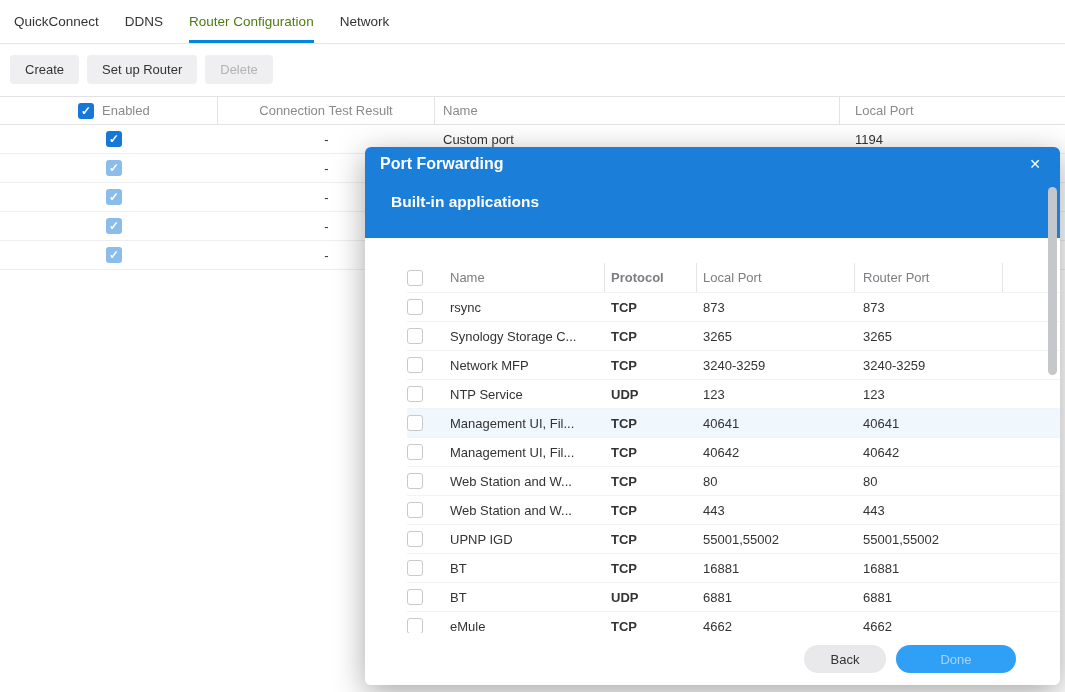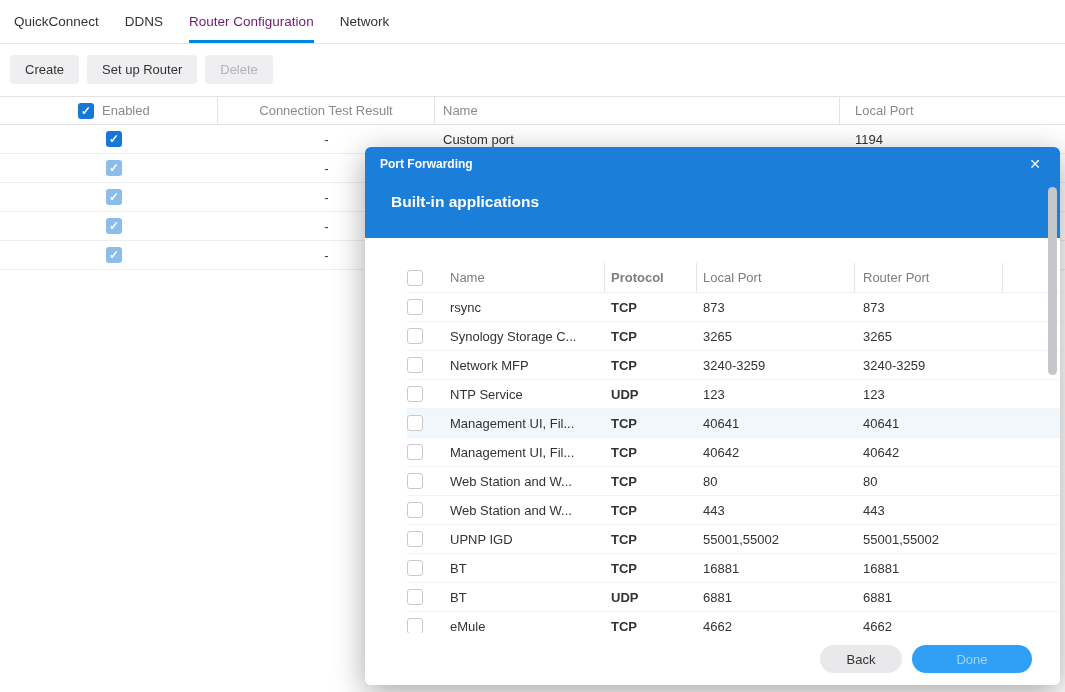--- a/index.html
+++ b/index.html
@@ -6,21 +6,21 @@
   html,body { width:1065px; height:692px; }
   body {
     font-family:"Liberation Sans", sans-serif;
     font-size:13px; color:#333; background:#fff;
     position:relative; overflow:hidden;
   }
 
   
   .tabbar { display:flex; gap:26px; padding:0 14px; height:44px; align-items:stretch; border-bottom:1px solid #e6e6e8; }
   .tab { font-weight:normal; font-size:13.5px; color:#333; display:flex; align-items:center; cursor:pointer; border-bottom:3px solid transparent; padding-top:3px; }
-  .tab.active { color:#701a75; border-bottom-color:#0086e3; }
+  .tab.active { color:#4d7c0f; border-bottom-color:#0086e3; }
 
   
   .toolbar { display:flex; gap:8px; padding:11px 0 12px 10px;align-items:center; }
   .tbtn { background:#efeff1; border:none; border-radius:4px; padding:7px 15px; font-size:13px; color:#333; font-family:inherit; cursor:pointer; }
   .tbtn.disabled { color:#b3b3b6; cursor:default; }
 
   
   .m-header { display:flex; height:29px; align-items:center; border-top:1px solid #e3e3e5; border-bottom:1px solid #e3e3e5; color:#8a8a8e; }
   .m-header > div { height:100%; display:flex; align-items:center; }
   .m-header .sep { border-right:1px solid #e3e3e5; }
@@ -35,41 +35,41 @@
 
   .cb { width:16px; height:16px; border-radius:3px; display:inline-flex; align-items:center; justify-content:center; flex:0 0 auto; cursor:pointer; }
   .cb.checked { background:#1777d9; }
   .cb.checked .tick { color:#fff; font-size:12px; line-height:1; font-weight:bold; }
   .cb.muted { background:#8abde9; }
   .cb.empty { background:#fff; border:1px solid #c9c9cd; }
 
   
   .dialog { position:absolute; left:365px; top:147px; width:695px; height:538px; background:#fff; border-radius:6px; box-shadow:0 8px 32px rgba(0,0,0,0.35); overflow:hidden; }
   .dlg-titlebar { height:33px; background:#1b7ed9; display:flex; align-items:center; padding:0 15px; color:#fff; }
-  .dlg-title { font-size:12px; font-weight:bold; flex:1; }
+  .dlg-title { font-size:16px; font-weight:bold; flex:1; }
   .dlg-close { font-size:14px; cursor:pointer; padding:2px 4px; }
   .dlg-heading { background:#1b7ed9; color:#fff; font-size:15.5px; font-weight:bold; padding:13px 0 27px 26px; }
   .dlg-body { padding:25px 0 0 42px; }
 
   .d-header { display:flex; height:30px; align-items:center; color:#7d7d82; border-bottom:1px solid #f0f2f5; }
   .d-header > div { height:100%; display:flex; align-items:center; }
   .d-header .sep { border-right:1px solid #e5e5e8; }
   .dcol-cb { width:30px; }
   .dcol-name { width:168px; padding-left:13px; }
   .dcol-proto { width:92px; padding-left:6px;font-weight:bold; }
   .dcol-local { width:158px; padding-left:6px; }
   .dcol-router { width:148px; padding-left:8px; }
   .d-row { display:flex; height:29px; align-items:center; border-bottom:1px solid #f1f3f6; color:#333; cursor:pointer; }
   .d-row > div { height:100%; display:flex; align-items:center; overflow:hidden; white-space:nowrap; }
   .d-row.highlight { background:#f0f7fd; }
 
   .scrollbar { position:absolute; top:36px; right:3px; bottom:56px; width:9px; }
   .scrollbar .thumb { width:9px; height:188px; margin-top:4px; background:#c5c7ca; border-radius:5px; cursor:pointer; }
 
-  .dlg-footer { position:absolute; left:0; right:0; bottom:0; height:52px; background:#fff; display:flex; justify-content:flex-end; align-items:center; gap:10px; padding-right:28px; }
+  .dlg-footer { position:absolute; left:0; right:0; bottom:0; height:52px; background:#fff; display:flex; justify-content:flex-end; align-items:center; gap:10px; padding-right:44px; }
   .btn { height:28px; border:none; border-radius:14px; font-size:13px; font-family:inherit; cursor:pointer; }
   .btn.back { background:#e9e9eb; color:#333; width:82px; }
   .btn.done { background:#30a0f6; color:rgba(255,255,255,0.55); width:120px; cursor:default; }
 </style>
 </head>
 <body>
 
 <div class="page">
 
   <div class="tabbar">

